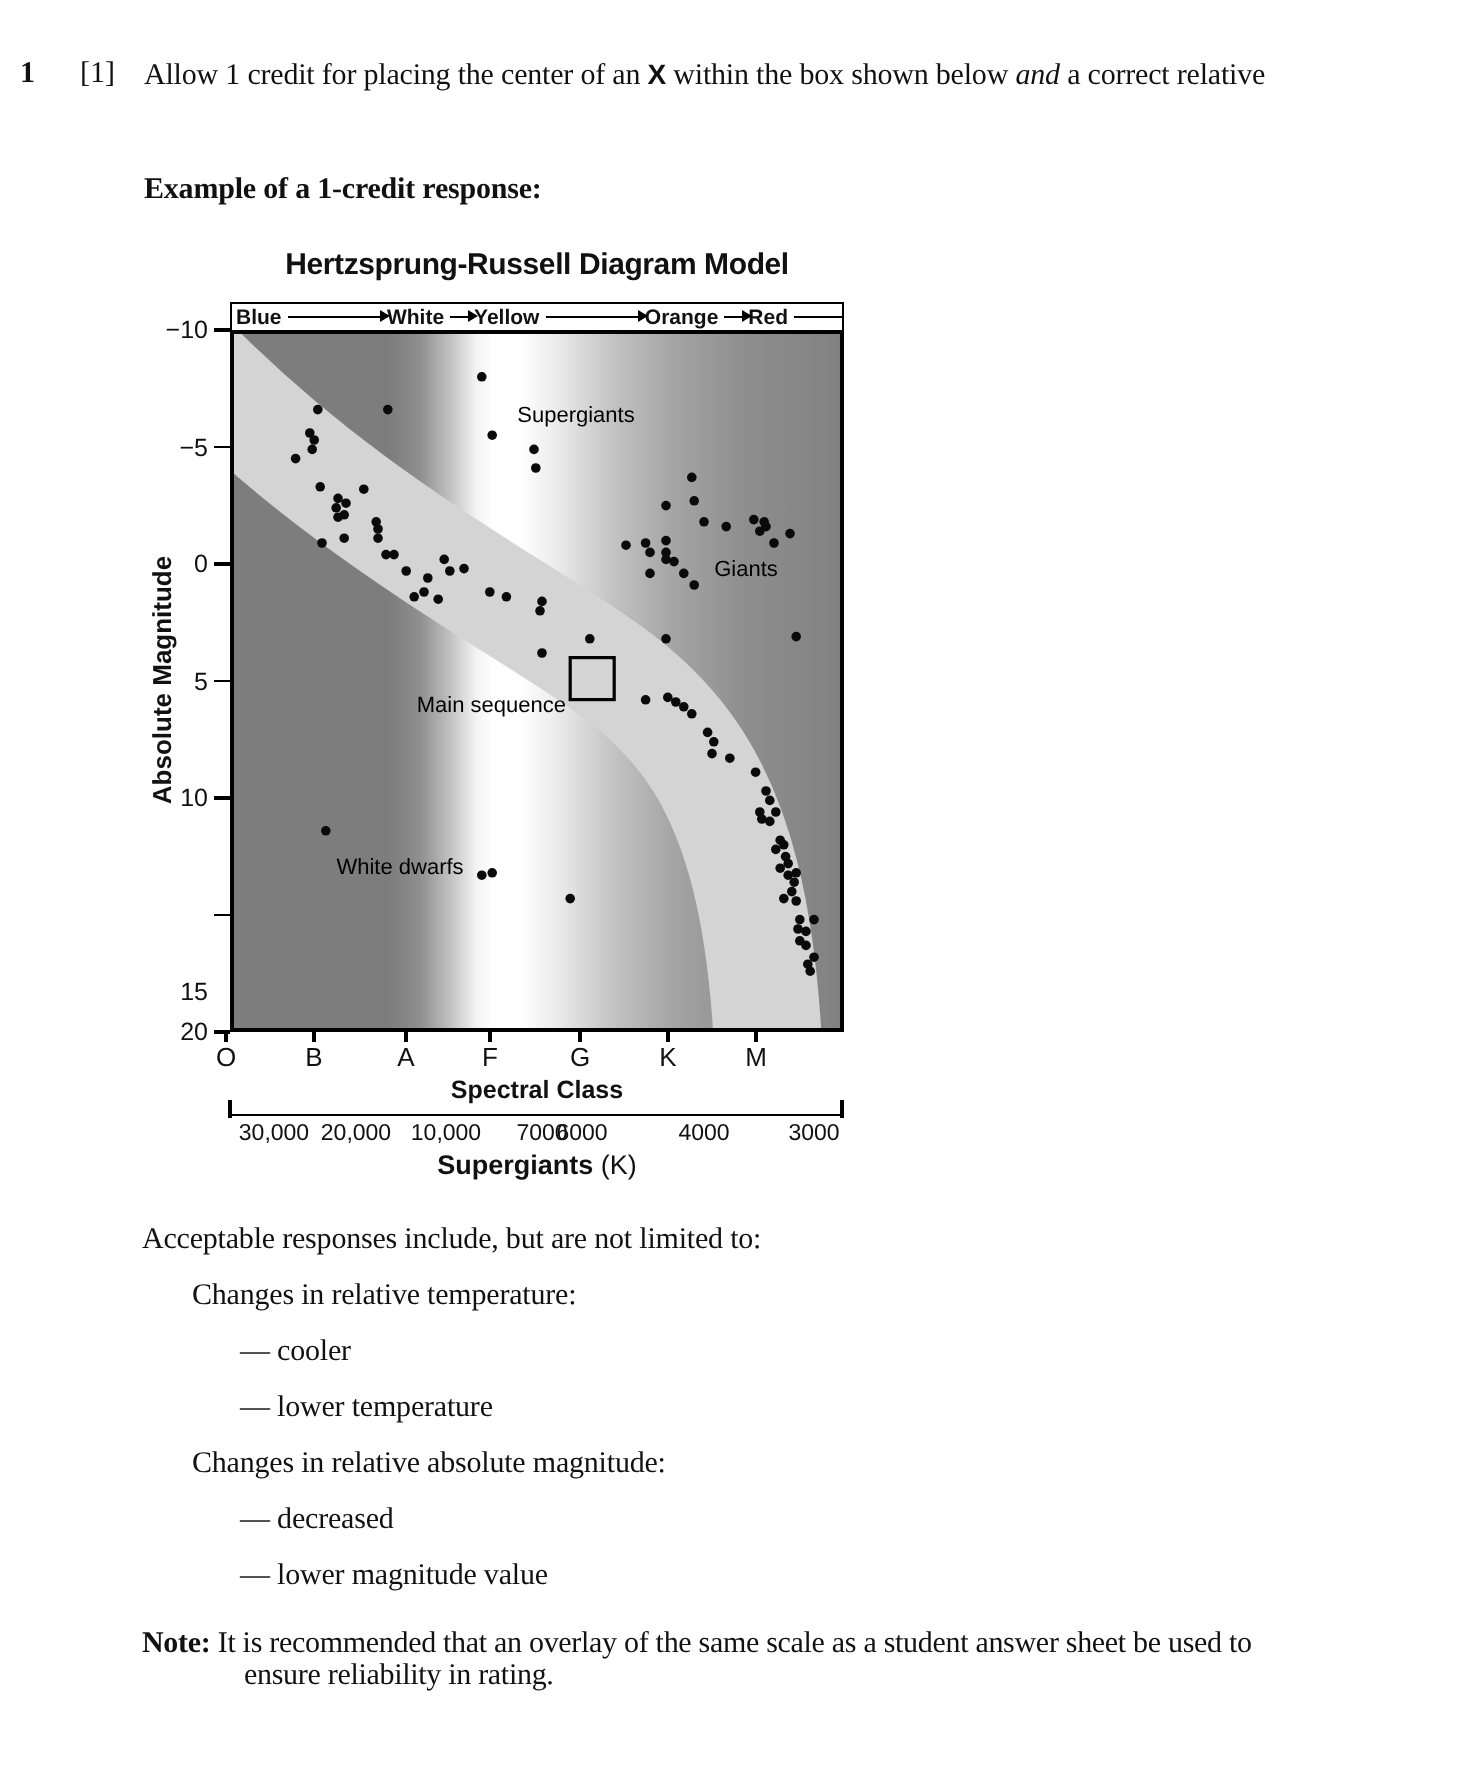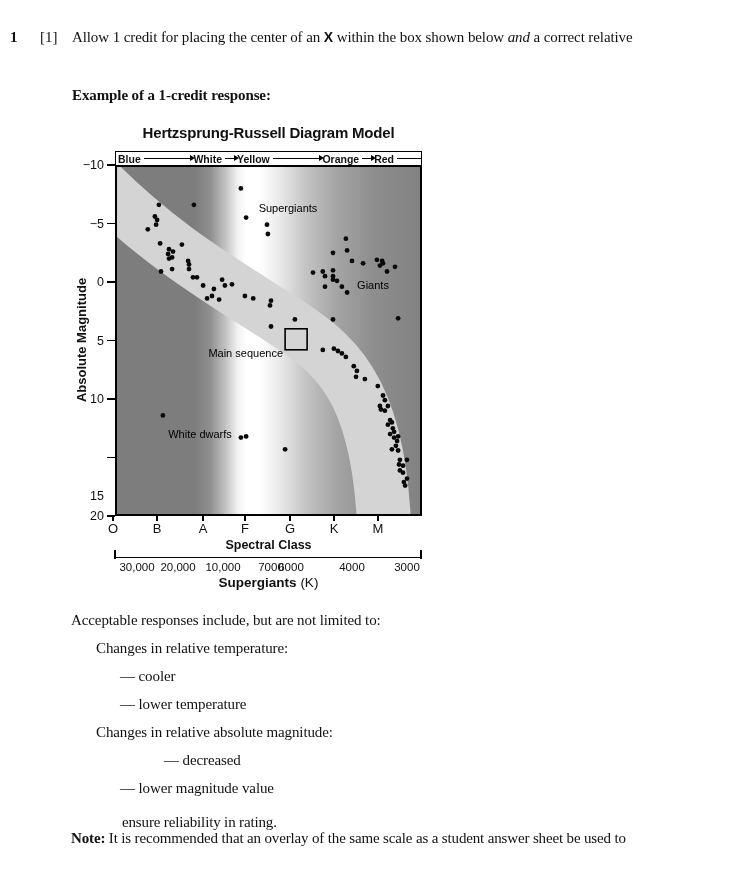--- a/index.html
+++ b/index.html
@@ -270,19 +270,19 @@
       <div class="temp-num" style="left: 407px;">3000</div>
     </div>
   <div class="abs" id="temp-axis-label"><span class="b">Supergiants</span><span> (K)</span></div>
 </div>
 
 <div class="acc-line" style="left:71px;top:612px;">Acceptable responses include, but are not limited to:</div>
 <div class="acc-line" style="left:96px;top:640px;">Changes in relative temperature:</div>
 <div class="acc-line" style="left:120px;top:668px;">— cooler</div>
 <div class="acc-line" style="left:120px;top:696px;">— lower temperature</div>
 <div class="acc-line" style="left:96px;top:724px;">Changes in relative absolute magnitude:</div>
-<div class="acc-line" style="left:120px;top:752px;margin-left:44px;">— decreased</div>
+<div class="acc-line" style="left:120px;top:752px;">— decreased</div>
 <div class="acc-line" style="left:120px;top:780px;">— lower magnitude value</div>
 
 <div class="abs" id="note-block">
+  <div id="note-line1"><span class="note-label">Note:</span> <span>It is recommended that an overlay of the same scale as a student answer sheet be used to</span></div>
   <div id="note-line2">ensure reliability in rating.</div>
-  <div id="note-line1"><span class="note-label">Note:</span> <span>It is recommended that an overlay of the same scale as a student answer sheet be used to</span></div>
 </div>
 
 </body></html>

